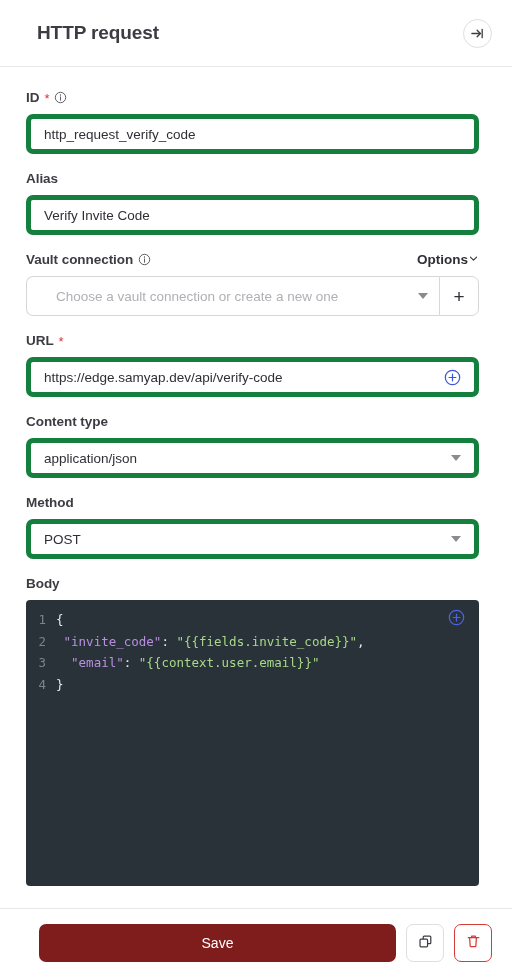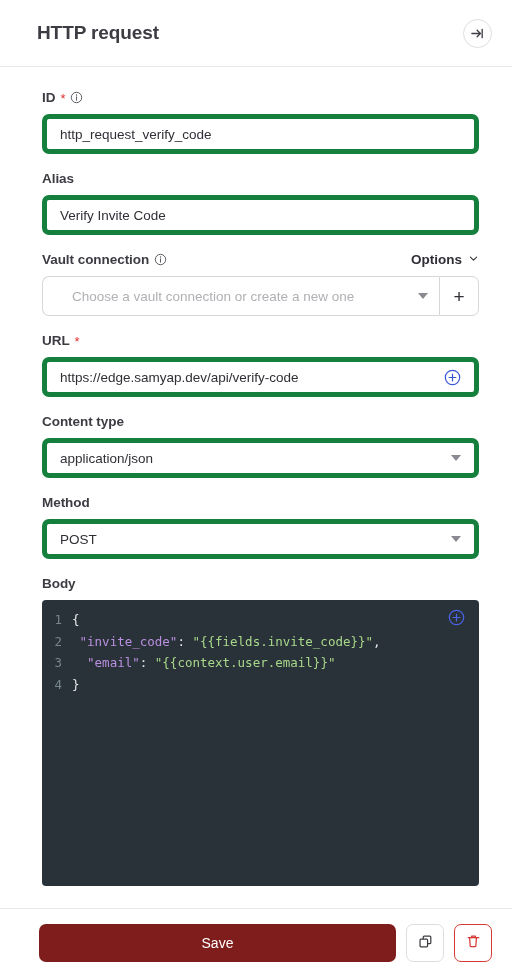--- a/index.html
+++ b/index.html
@@ -24,34 +24,34 @@
     width: 29px; height: 29px; border-radius: 50%;
     border: 1px solid #dededf; background: #fff;
     display: flex; align-items: center; justify-content: center;
     cursor: pointer;
   }
   .collapse-btn svg { display:block; }
 
   
   .content {
     flex: 1 1 auto;
-    padding: 22px 33px 0 42px;
+    padding: 22px 33px 0 26px;
     overflow: hidden;
   }
 
   .field { margin-bottom: 16px; }
   .label-row { display: flex; align-items: center; gap: 5px; margin-bottom: 9px; min-height: 16px; }
   .label {
     font-size: 13.5px; font-weight: 700; color: #3c3c43; letter-spacing: -0.05px;
   }
   .req { color: #e03030; font-size: 13px; line-height: 1; position: relative; top: 1px; }
   .info-icon { display: inline-flex; align-items: center; }
   .label-spacer { flex: 1 1 auto; }
   .options-toggle {
-    display: flex; align-items: center; gap: 6px;
+    display: flex; align-items: center; 
     font-size: 13.5px; font-weight: 700; color: #2f2f36; cursor: pointer;
   }
 
   .input {
     width: 100%; height: 40px;
     border: 5px solid #15803d; border-radius: 7px;
     background: #fff;
     display: flex; align-items: center;
     padding: 0 13px;
     font-size: 13.5px; color: #2f2f36;

